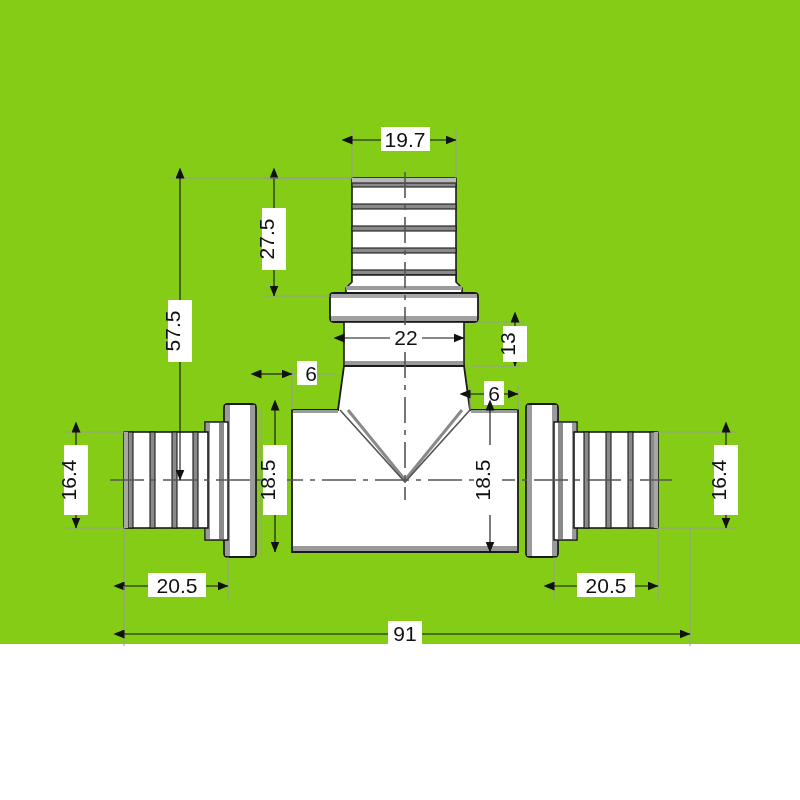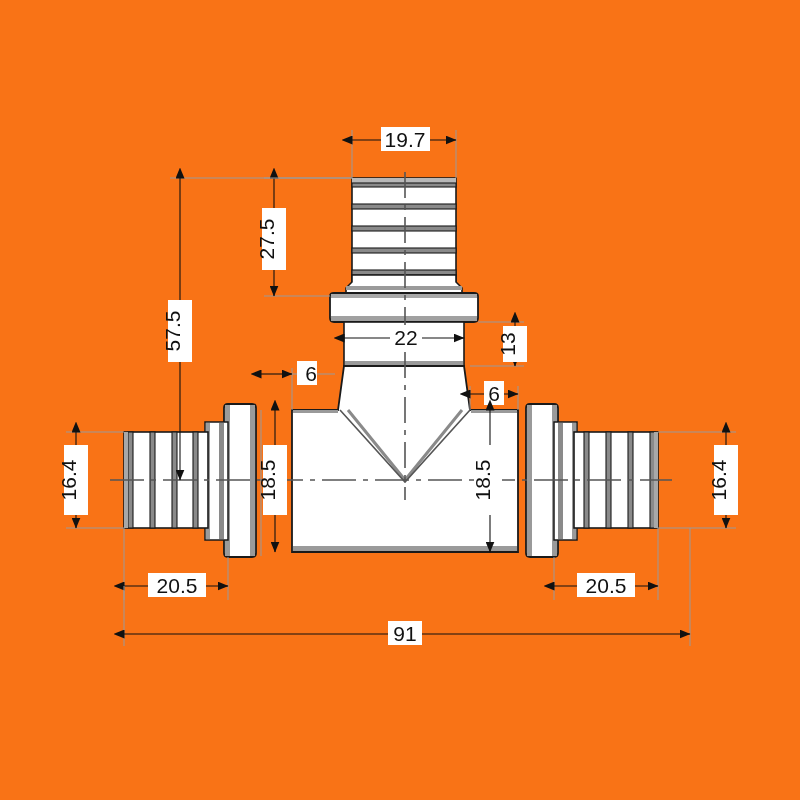--- a/index.html
+++ b/index.html
@@ -1,17 +1,17 @@
 <!DOCTYPE html>
 <html><head>
 <meta charset="utf-8">
 <style>
   html,body{margin:0;padding:0;background:#ffffff;}
   body{width:800px;height:800px;font-family:"Liberation Sans",sans-serif;overflow:hidden;}
-  #stage{position:relative;width:800px;height:800px;background:#f97316;}
+  #stage{position:relative;width:800px;height:644px;background:#84cc16;}
   svg{display:block;}
   .dimtext{font-family:"Liberation Sans",sans-serif;font-size:21px;fill:#111111;}
 </style>
 </head>
 <body>
 
 <div id="stage">
 <svg width="800" height="800" viewBox="0 0 800 800">
 
   <defs>

